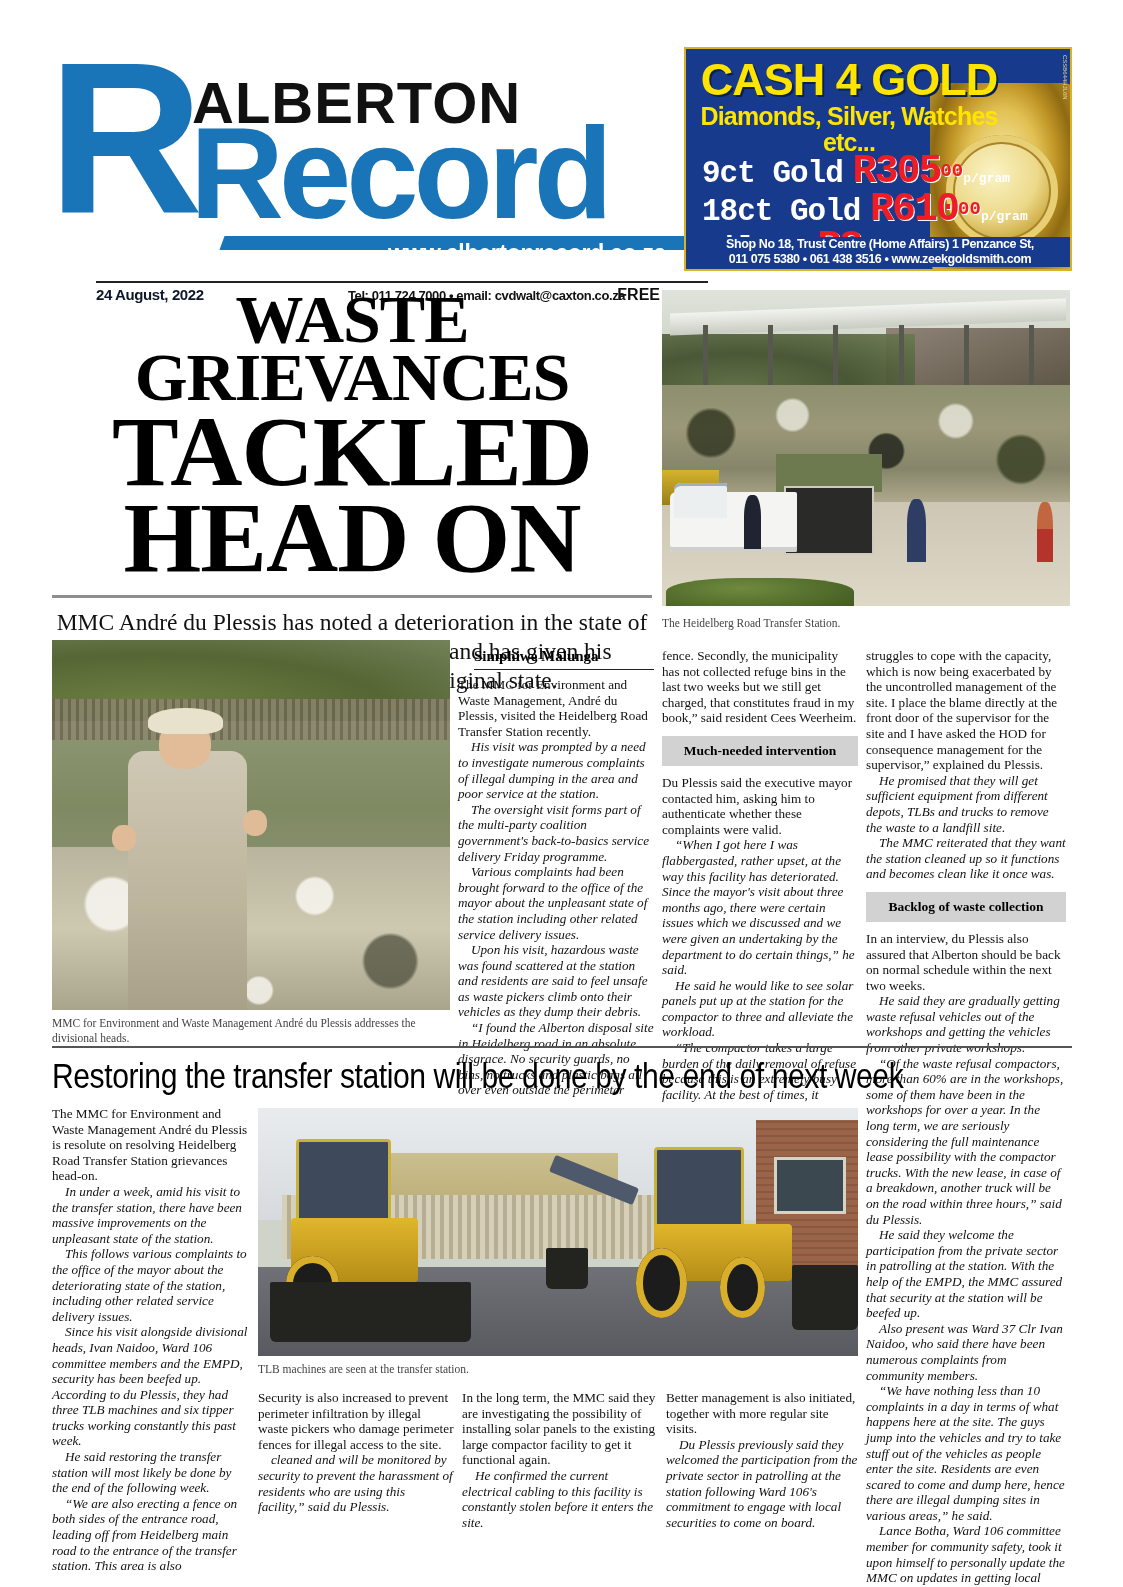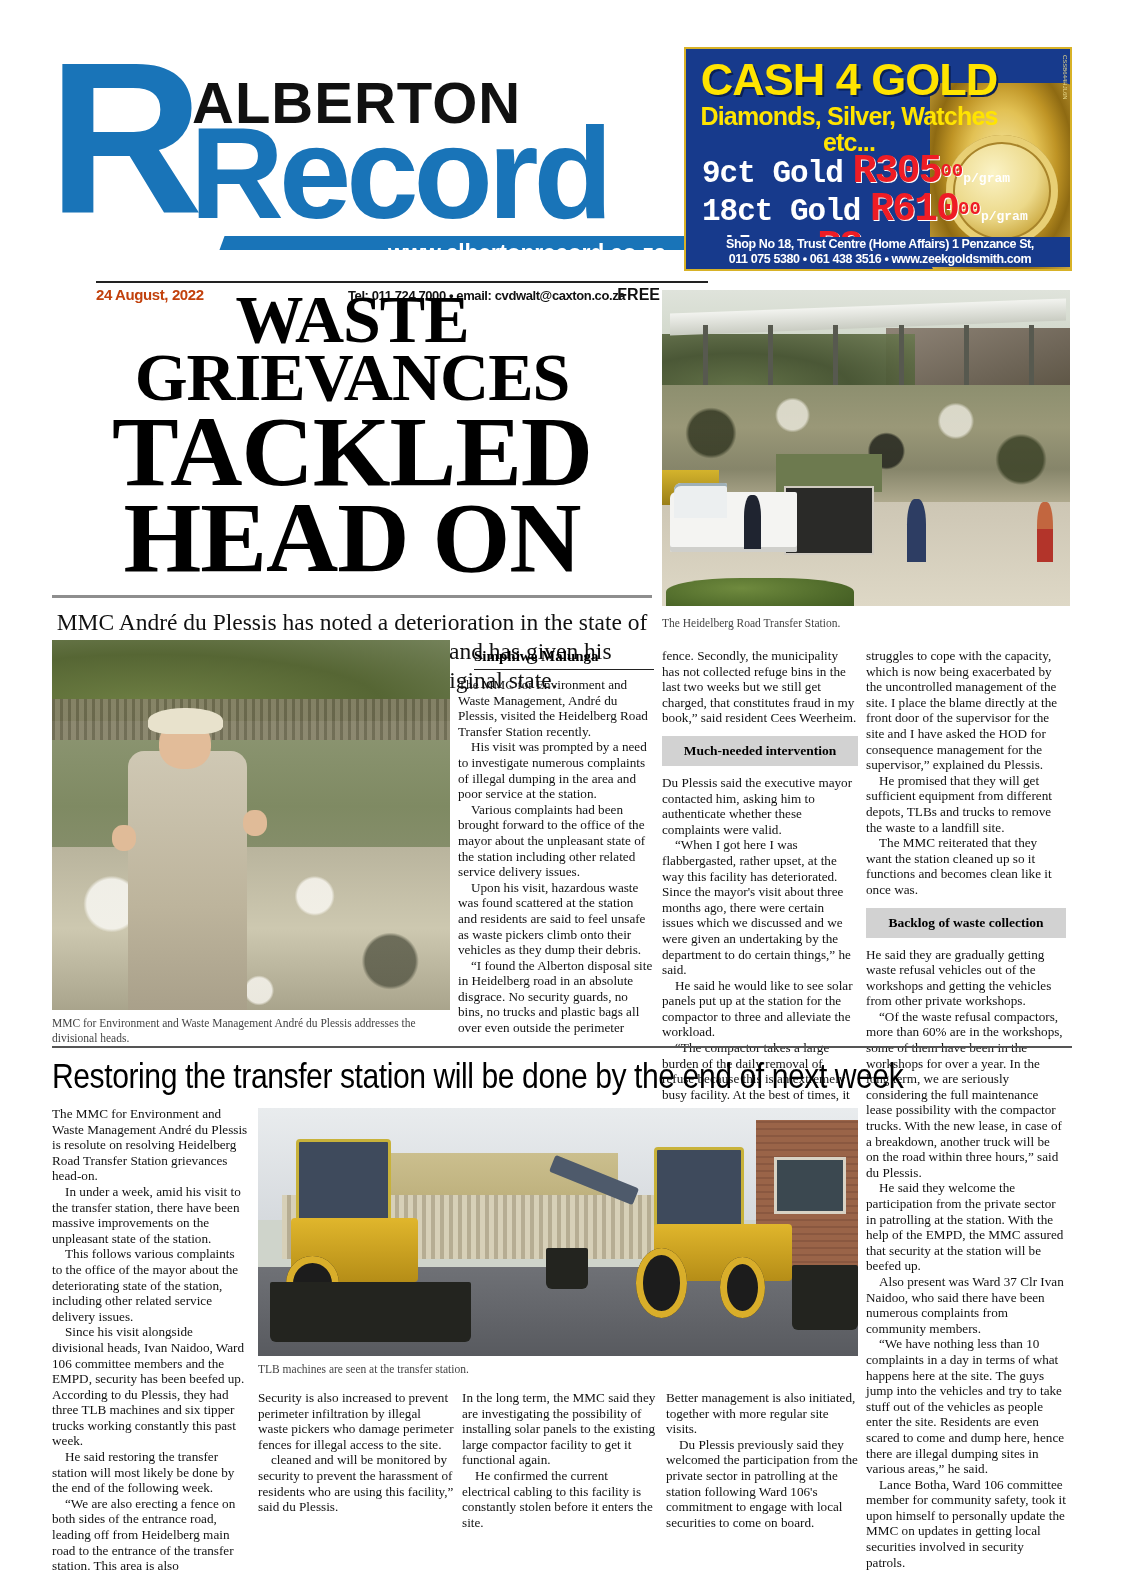--- a/index.html
+++ b/index.html
@@ -34,21 +34,21 @@
   .mh-rule { position:absolute; left:174px; top:198px; width:484px; height:14px; background:#1974b8;
              transform: skewX(-20deg); }
   .mh-url {
     position:absolute; left:300px; top:202px; width:358px; text-align:center;
     font-family:"Liberation Sans", sans-serif;
     font-weight:700; font-size:23px; line-height:26px; color:#fff; letter-spacing:-0.3px;
   }
   .mh-sep { position:absolute; left:48px; top:243px; width:612px; height:2px; background:#222; }
   .mh-date {
     position:absolute; left:48px; top:248px;
-    font-family:"Liberation Sans", sans-serif; font-weight:700; font-size:15px; color:#c2410c;
+    font-family:"Liberation Sans", sans-serif; font-weight:700; font-size:15px; color:#0f172a;
     letter-spacing:-0.4px;
   }
   .mh-contact {
     position:absolute; left:300px; top:250px;
     font-family:"Liberation Sans", sans-serif; font-weight:700; font-size:13px; color:#111;
     letter-spacing:-0.4px;
   }
   .mh-free {
     position:absolute; right:0px; top:248px;
     font-family:"Liberation Sans", sans-serif; font-weight:700; font-size:16px; color:#111;
@@ -212,21 +212,21 @@
 
   
   .col { position:absolute; font-family:"Liberation Serif", serif; }
   .byline {
     font-family:"Liberation Serif", serif; font-weight:700; font-size:15px; color:#000;
     padding-bottom:4px; border-bottom:1.5px solid #222; margin-bottom:7px;margin-left:16px;
   }
   .body p {
     font-size:13.2px; line-height:15.6px; color:#111; text-align:left;
   }
-  .body p + p { text-indent:13px; }
+  .body p + p { text-indent:13px;font-style:italic; }
   .subhead {
     background:#d2d2d2; font-family:"Liberation Serif", serif; font-weight:700;
     font-size:13.5px; line-height:16px; color:#000; text-align:center;
     padding:7px 4px; margin:10px 0 9px 0;
   }
 
   
   .hl2 {
     position:absolute; left:52px; top:1056px; width:1020px;
     font-family:"Liberation Sans", sans-serif; font-weight:400;
@@ -323,20 +323,21 @@
     <div class="p2-hand1"></div>
     <div class="p2-hand2"></div>
   </div>
   <div class="caption cap2">MMC for Environment and Waste Management André du Plessis addresses the divisional heads.</div>
 
   <div class="col" style="left:458px; top:648px; width:196px;">
     <div class="byline">Simphiwe Malunga</div>
     <div class="body">
       <p>The MMC for Environment and Waste Management, André du Plessis, visited the Heidelberg Road Transfer Station recently.</p>
       <p>His visit was prompted by a need to investigate numerous complaints of illegal dumping in the area and poor service at the station.</p>
+      <p>The oversight visit forms part of the multi-party coalition government's back-to-basics service delivery Friday programme.</p>
       <p>Various complaints had been brought forward to the office of the mayor about the unpleasant state of the station including other related service delivery issues.</p>
       <p>Upon his visit, hazardous waste was found scattered at the station and residents are said to feel unsafe as waste pickers climb onto their vehicles as they dump their debris.</p>
       <p>“I found the Alberton disposal site in Heidelberg road in an absolute disgrace. No security guards, no bins, no trucks and plastic bags all over even outside the perimeter</p>
     </div>
   </div>
 
   <div class="col" style="left:662px; top:648px; width:196px;">
     <div class="body">
       <p>fence. Secondly, the municipality has not collected refuge bins in the last two weeks but we still get charged, that constitutes fraud in my book,” said resident Cees Weerheim.</p>
     </div>
@@ -350,20 +351,21 @@
   </div>
 
   <div class="col" style="left:866px; top:648px; width:200px;">
     <div class="body">
       <p>struggles to cope with the capacity, which is now being exacerbated by the uncontrolled management of the site. I place the blame directly at the front door of the supervisor for the site and I have asked the HOD for consequence management for the supervisor,” explained du Plessis.</p>
       <p>He promised that they will get sufficient equipment from different depots, TLBs and trucks to remove the waste to a landfill site.</p>
       <p>The MMC reiterated that they want the station cleaned up so it functions and becomes clean like it once was.</p>
     </div>
     <div class="subhead">Backlog of waste collection</div>
     <div class="body">
+      <p>In an interview, du Plessis also assured that Alberton should be back on normal schedule within the next two weeks.</p>
       <p>He said they are gradually getting waste refusal vehicles out of the workshops and getting the vehicles from other private workshops.</p>
       <p>“Of the waste refusal compactors, more than 60% are in the workshops, some of them have been in the workshops for over a year. In the long term, we are seriously considering the full maintenance lease possibility with the compactor trucks. With the new lease, in case of a breakdown, another truck will be on the road within three hours,” said du Plessis.</p>
       <p>He said they welcome the participation from the private sector in patrolling at the station. With the help of the EMPD, the MMC assured that security at the station will be beefed up.</p>
       <p>Also present was Ward 37 Clr Ivan Naidoo, who said there have been numerous complaints from community members.</p>
       <p>“We have nothing less than 10 complaints in a day in terms of what happens here at the site. The guys jump into the vehicles and try to take stuff out of the vehicles as people enter the site. Residents are even scared to come and dump here, hence there are illegal dumping sites in various areas,” he said.</p>
       <p>Lance Botha, Ward 106 committee member for community safety, took it upon himself to personally update the MMC on updates in getting local securities involved in security patrols.</p>
     </div>
   </div>
 
   <div class="hl2-rule"></div>

